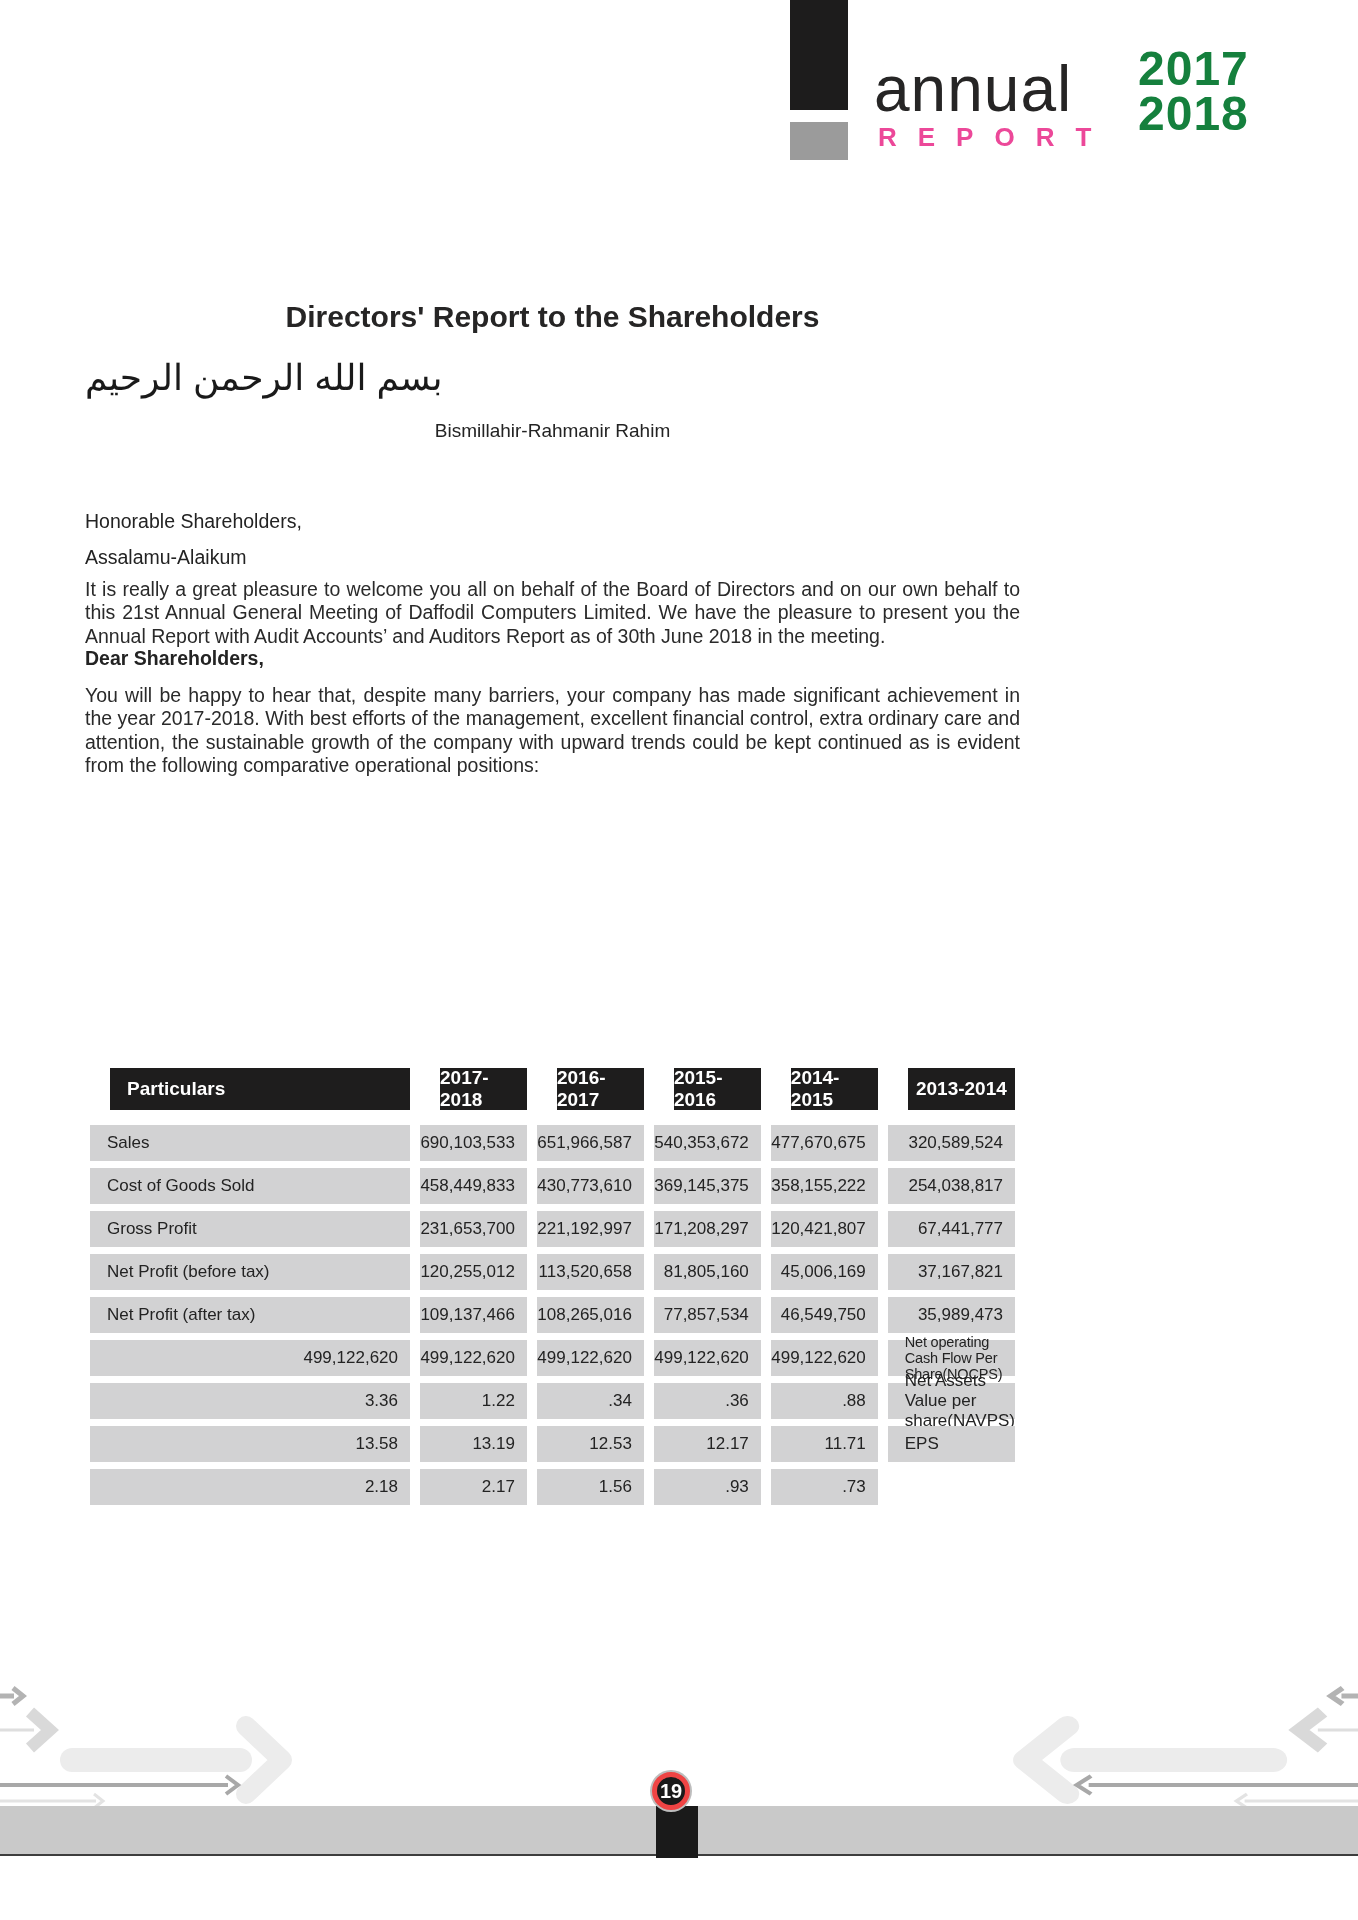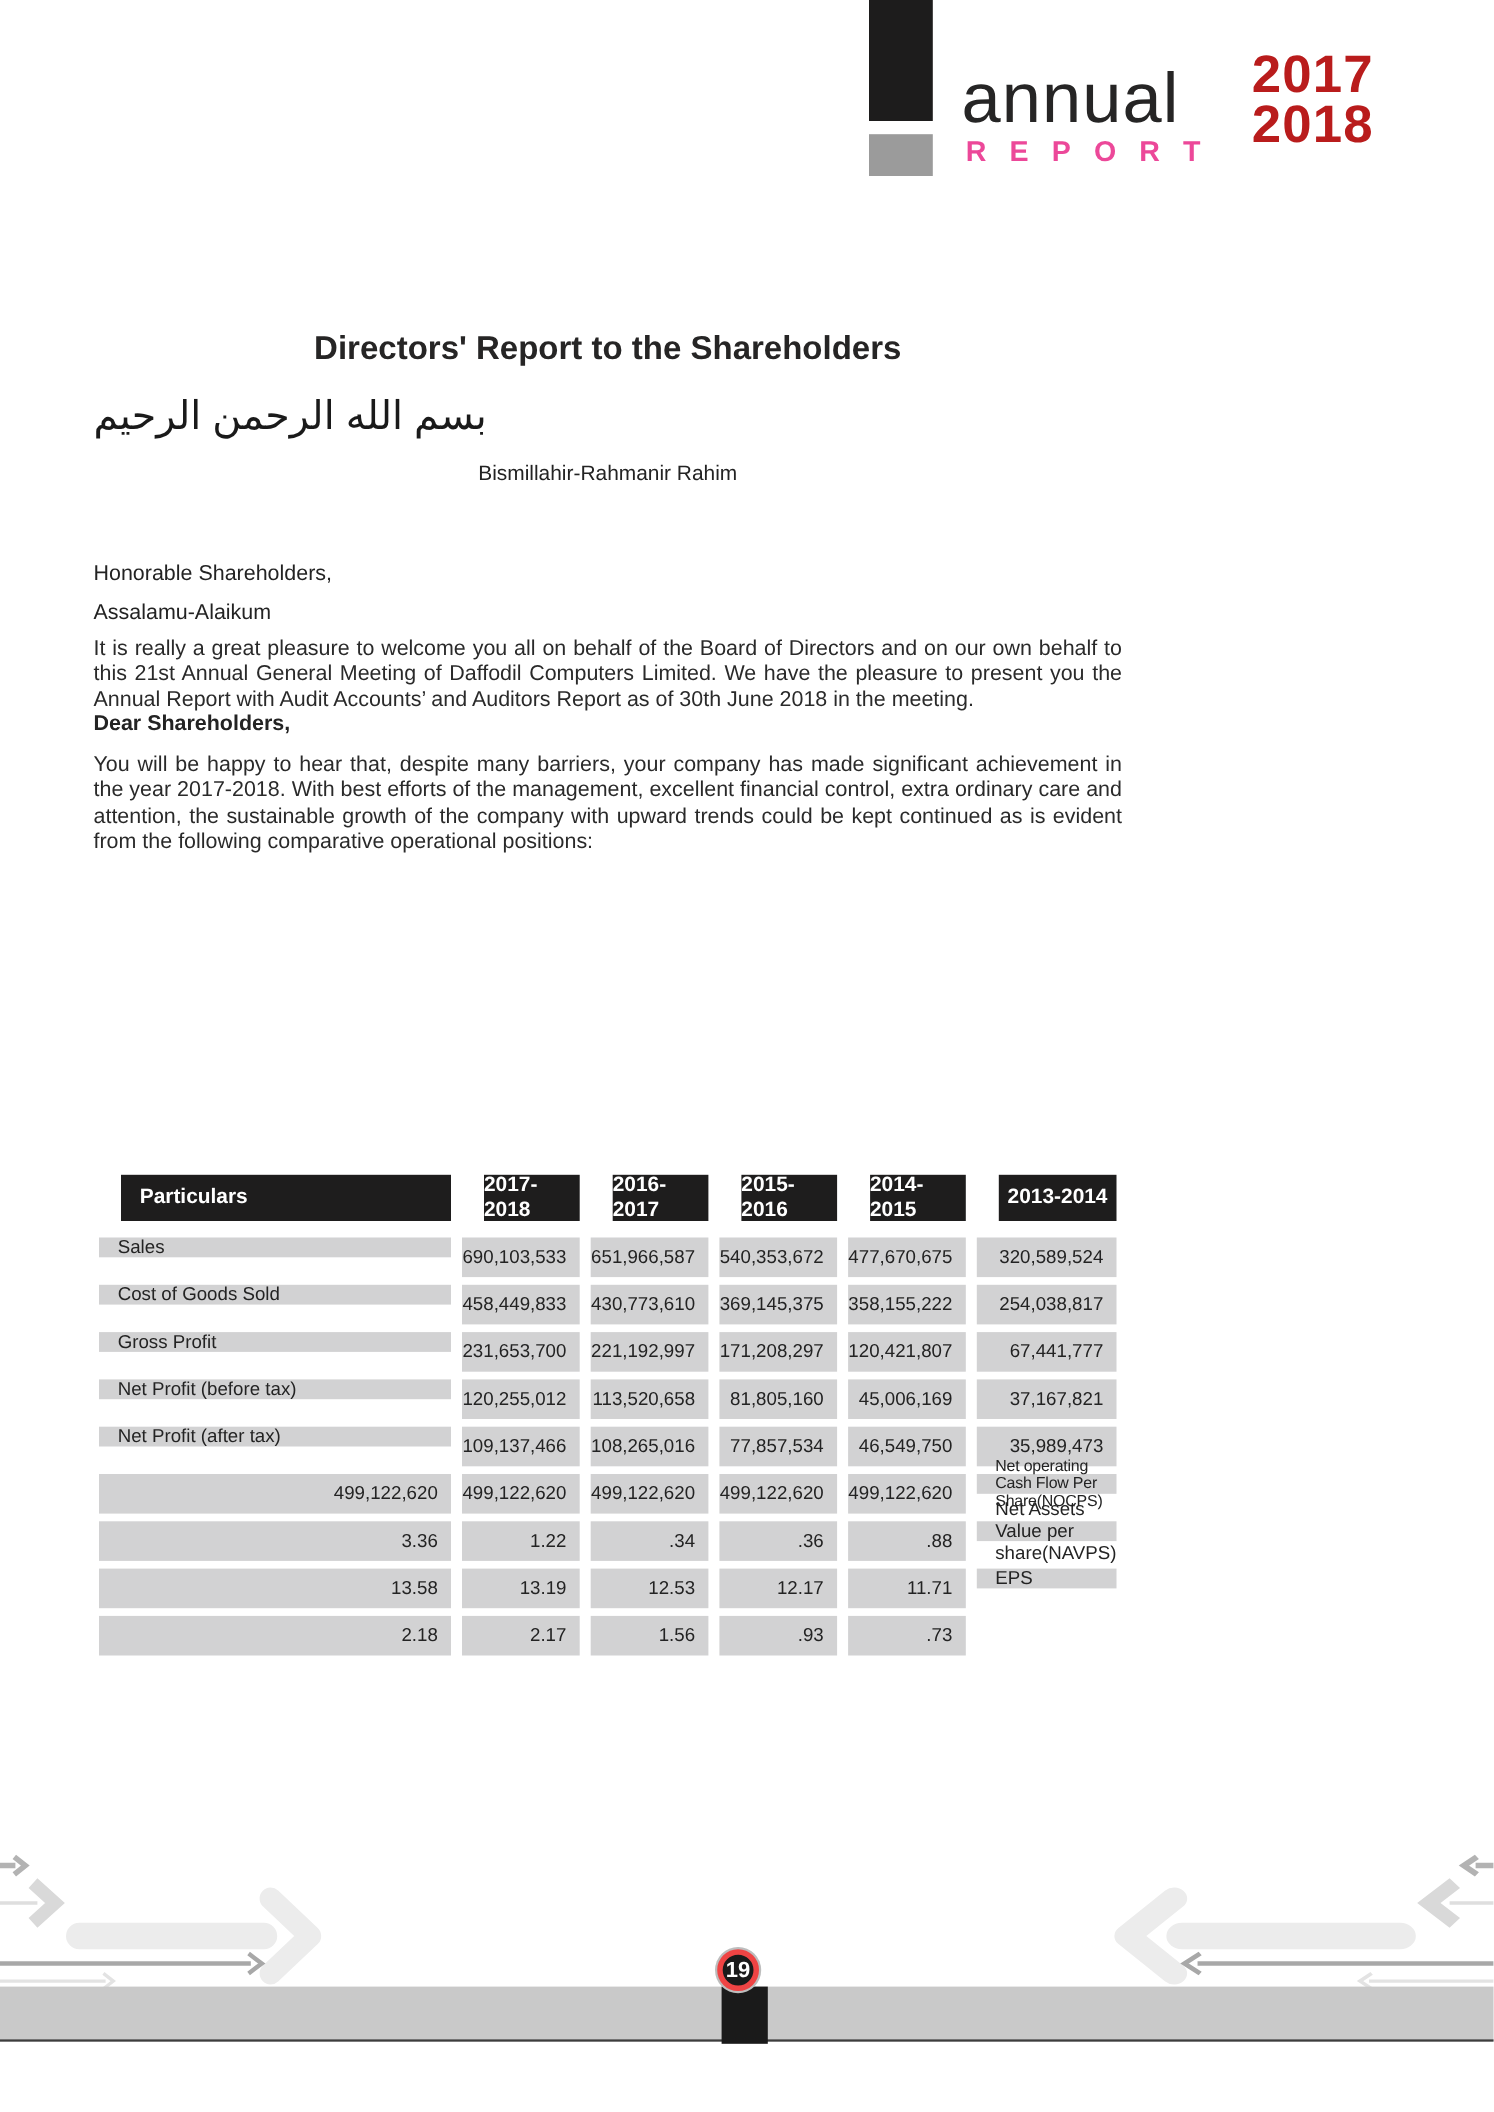--- a/index.html
+++ b/index.html
@@ -5,21 +5,21 @@
   * { margin:0; padding:0; box-sizing:border-box; }
   html,body { background:#ffffff; }
   body { font-family:"Liberation Sans", sans-serif; color:#232323; }
   .page { position:relative; width:1358px; height:1920px; background:#fff; overflow:hidden; }
 
   
   .logo-bar  { position:absolute; left:790px; top:0;     width:58px; height:110px; background:#1d1c1c; }
   .logo-gray { position:absolute; left:790px; top:122px; width:58px; height:38px;  background:#9b9b9b; }
   .logo-word { position:absolute; left:874px; top:52px;  font-size:64px; font-weight:400; letter-spacing:1px; color:#262525; }
   .logo-report { position:absolute; left:878px; top:122px; font-size:26px; font-weight:bold; letter-spacing:21px; color:#ec4899; }
-  .logo-years { position:absolute; left:1138px; top:46px; font-size:48px; font-weight:800; line-height:0.94; letter-spacing:1px; color:#b91c1c; }
+  .logo-years { position:absolute; left:1138px; top:46px; font-size:48px; font-weight:800; line-height:0.94; letter-spacing:1px; color:#15803d; }
 
   
   .content { position:absolute; left:85px; top:0; width:935px; }
   .title { position:absolute; left:0; top:300px; width:100%; text-align:center;
            font-size:30px; font-weight:bold; color:#262525; }
   .calligraphy { position:absolute; left:0; top:356px; width:100%; text-align:left;
                  font-size:36px; line-height:1.2; color:#1a1a1a; direction:rtl; }
   .translit { position:absolute; left:0; top:420px; width:100%; text-align:center; font-size:19px; }
   .salutation { position:absolute; left:0; font-size:19.5px; }
   .s1 { top:510px; } .s2 { top:546px; }
@@ -28,21 +28,21 @@
   .p1 { top:578px; }
   .dear { position:absolute; left:0; top:647px; font-size:19.5px; font-weight:bold; }
   .p2 { top:684px; }
 
   
   .fin-table { position:absolute; left:5px; top:1068px; width:925px;
                display:grid; grid-template-columns:320px repeat(5,1fr); gap:7px 10px; }
   .th { height:42px; margin-bottom:8px; background:#1e1d1d; color:#ffffff;
         font-size:19px; font-weight:bold; display:flex; align-items:center; justify-content:center;margin-left:20px; }
   .th.part { justify-content:flex-start; padding-left:17px; }
-  .tlabel { height:18px; background:#d2d2d3; display:flex; align-items:center;
+  .tlabel { height:36px; background:#d2d2d3; display:flex; align-items:center;
             padding-left:17px; font-size:17px; }
   .tlabel.condensed { font-size:14.5px; letter-spacing:-0.2px; }
   .tval { height:36px; background:#d2d2d3; display:flex; align-items:center;
           justify-content:flex-end; padding-right:12px; font-size:17px; }
 
   
   .arrows { position:absolute; top:1682px; }
   .arrows-left  { left:0; }
   .arrows-right { right:0; transform:scaleX(-1); }
   .footer-band { position:absolute; left:0; top:1806px; width:1358px; height:50px;

